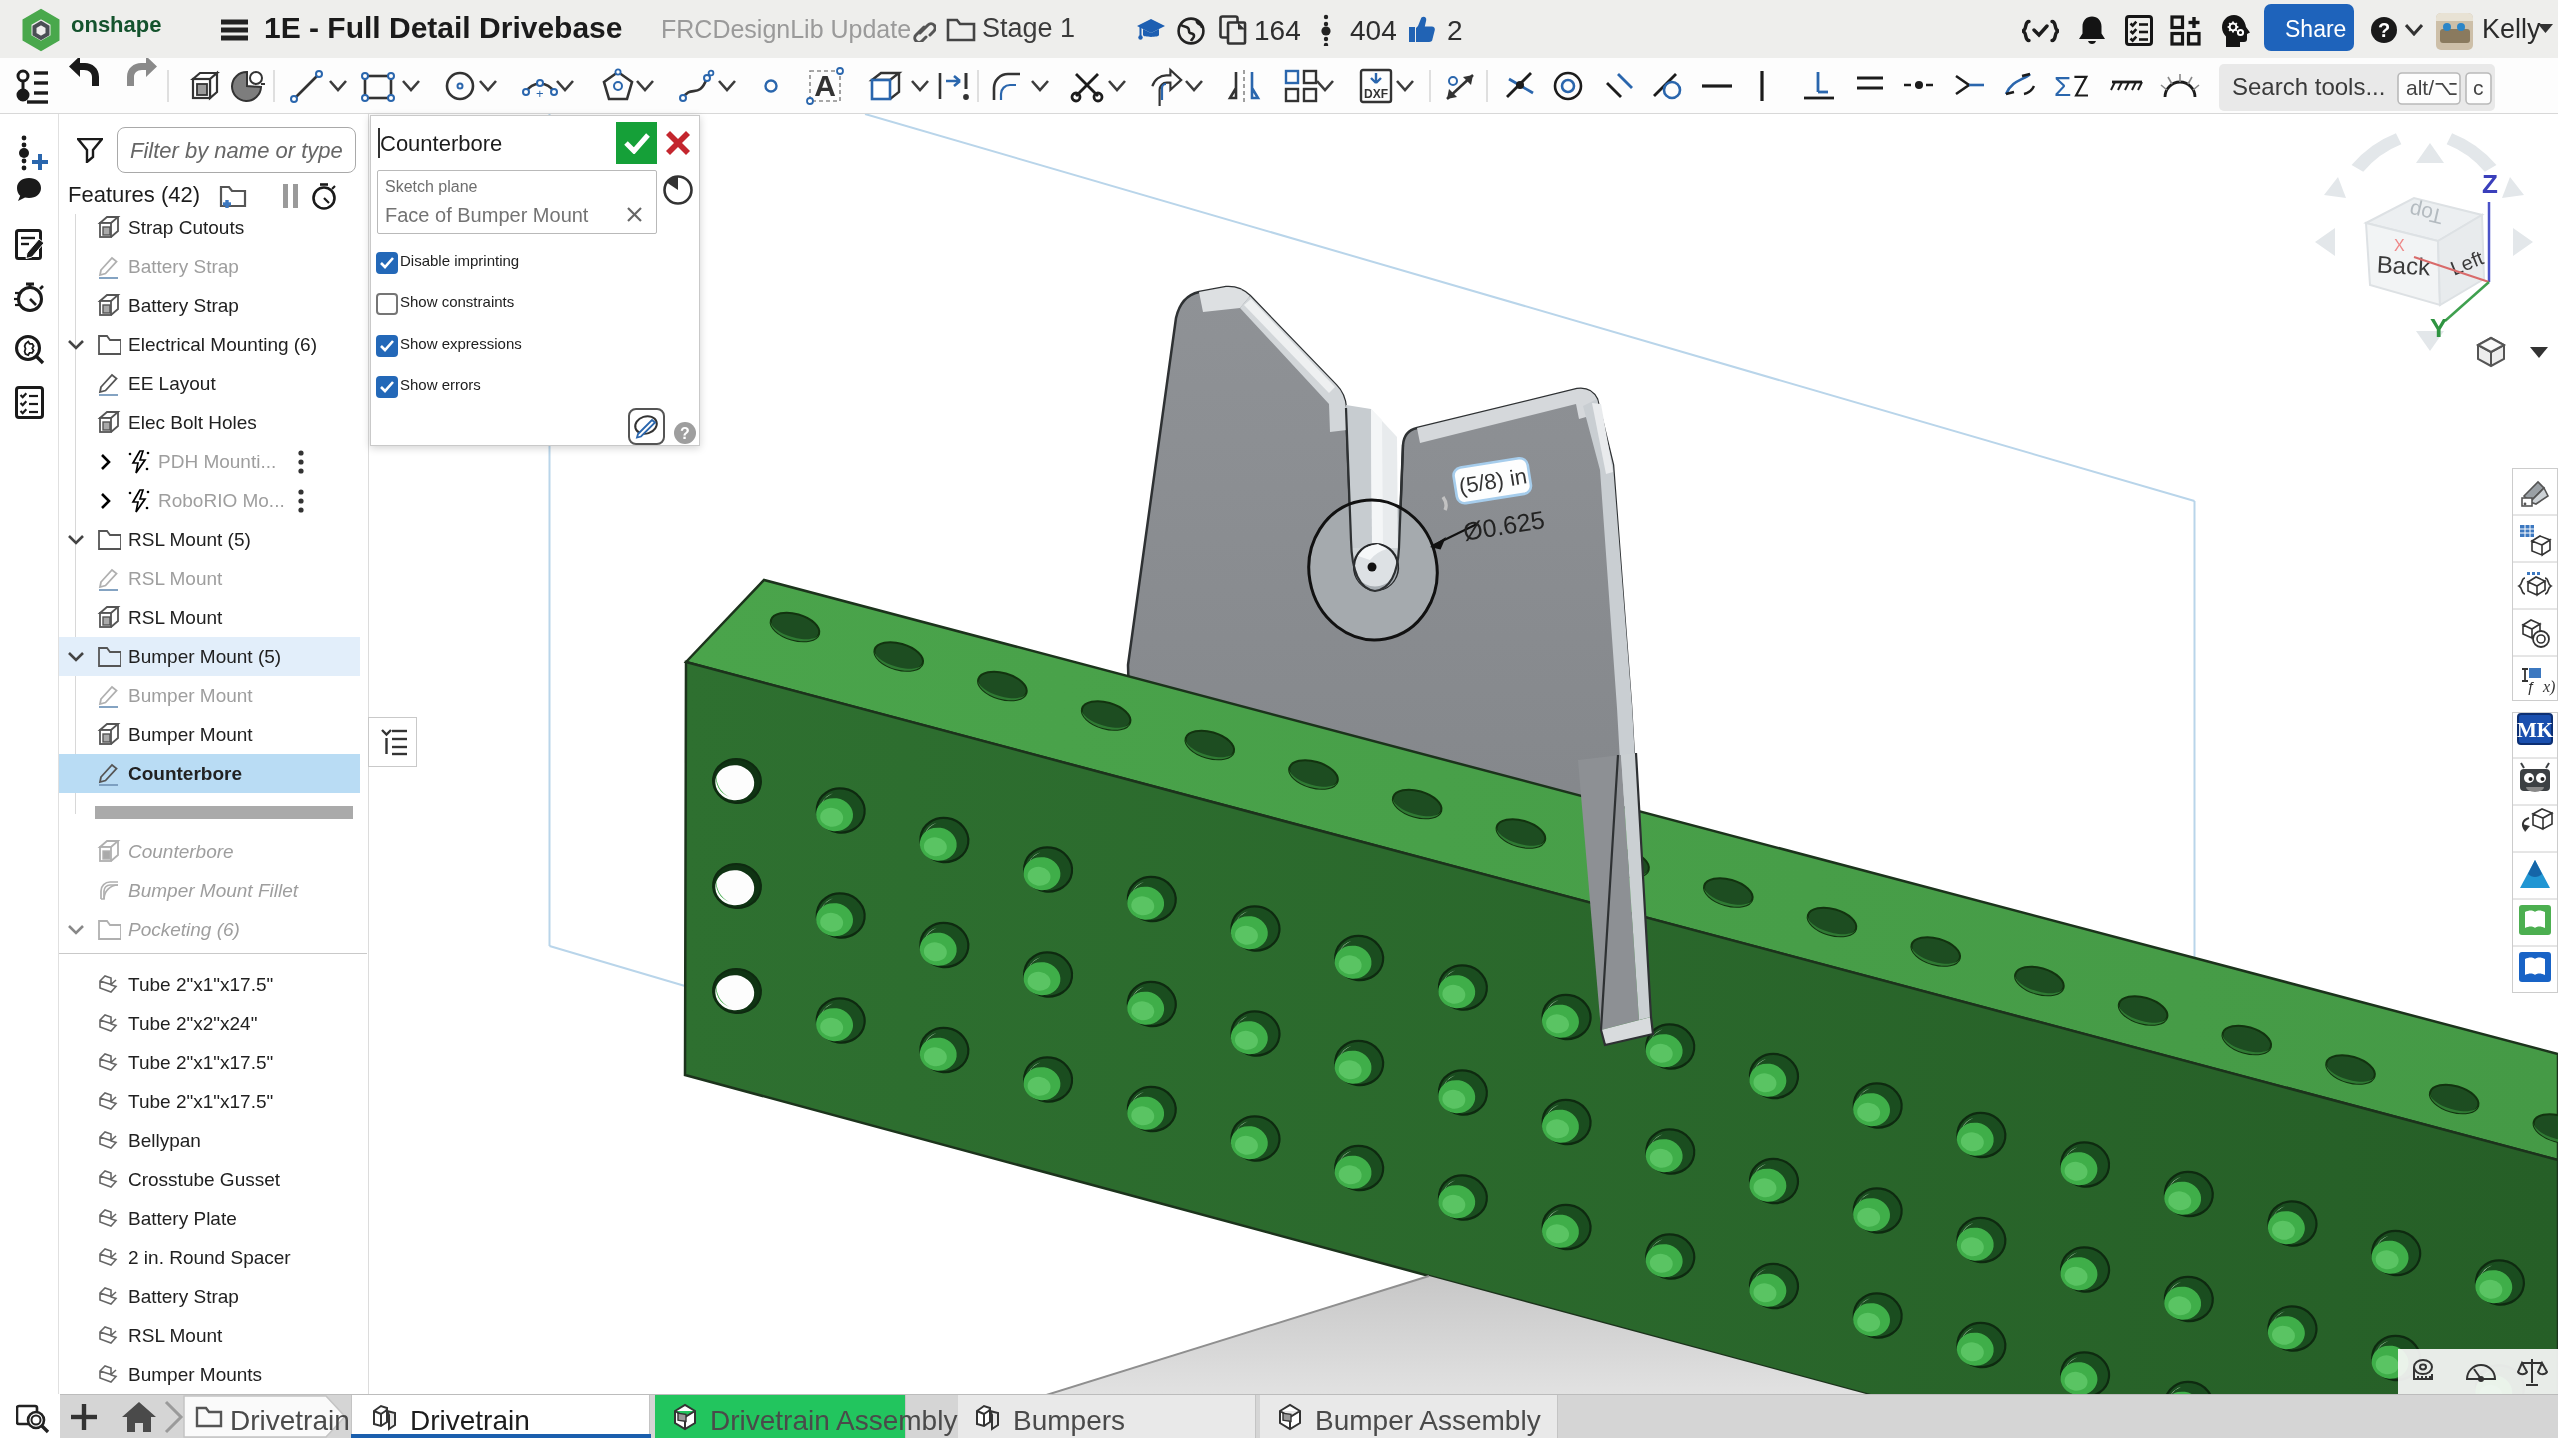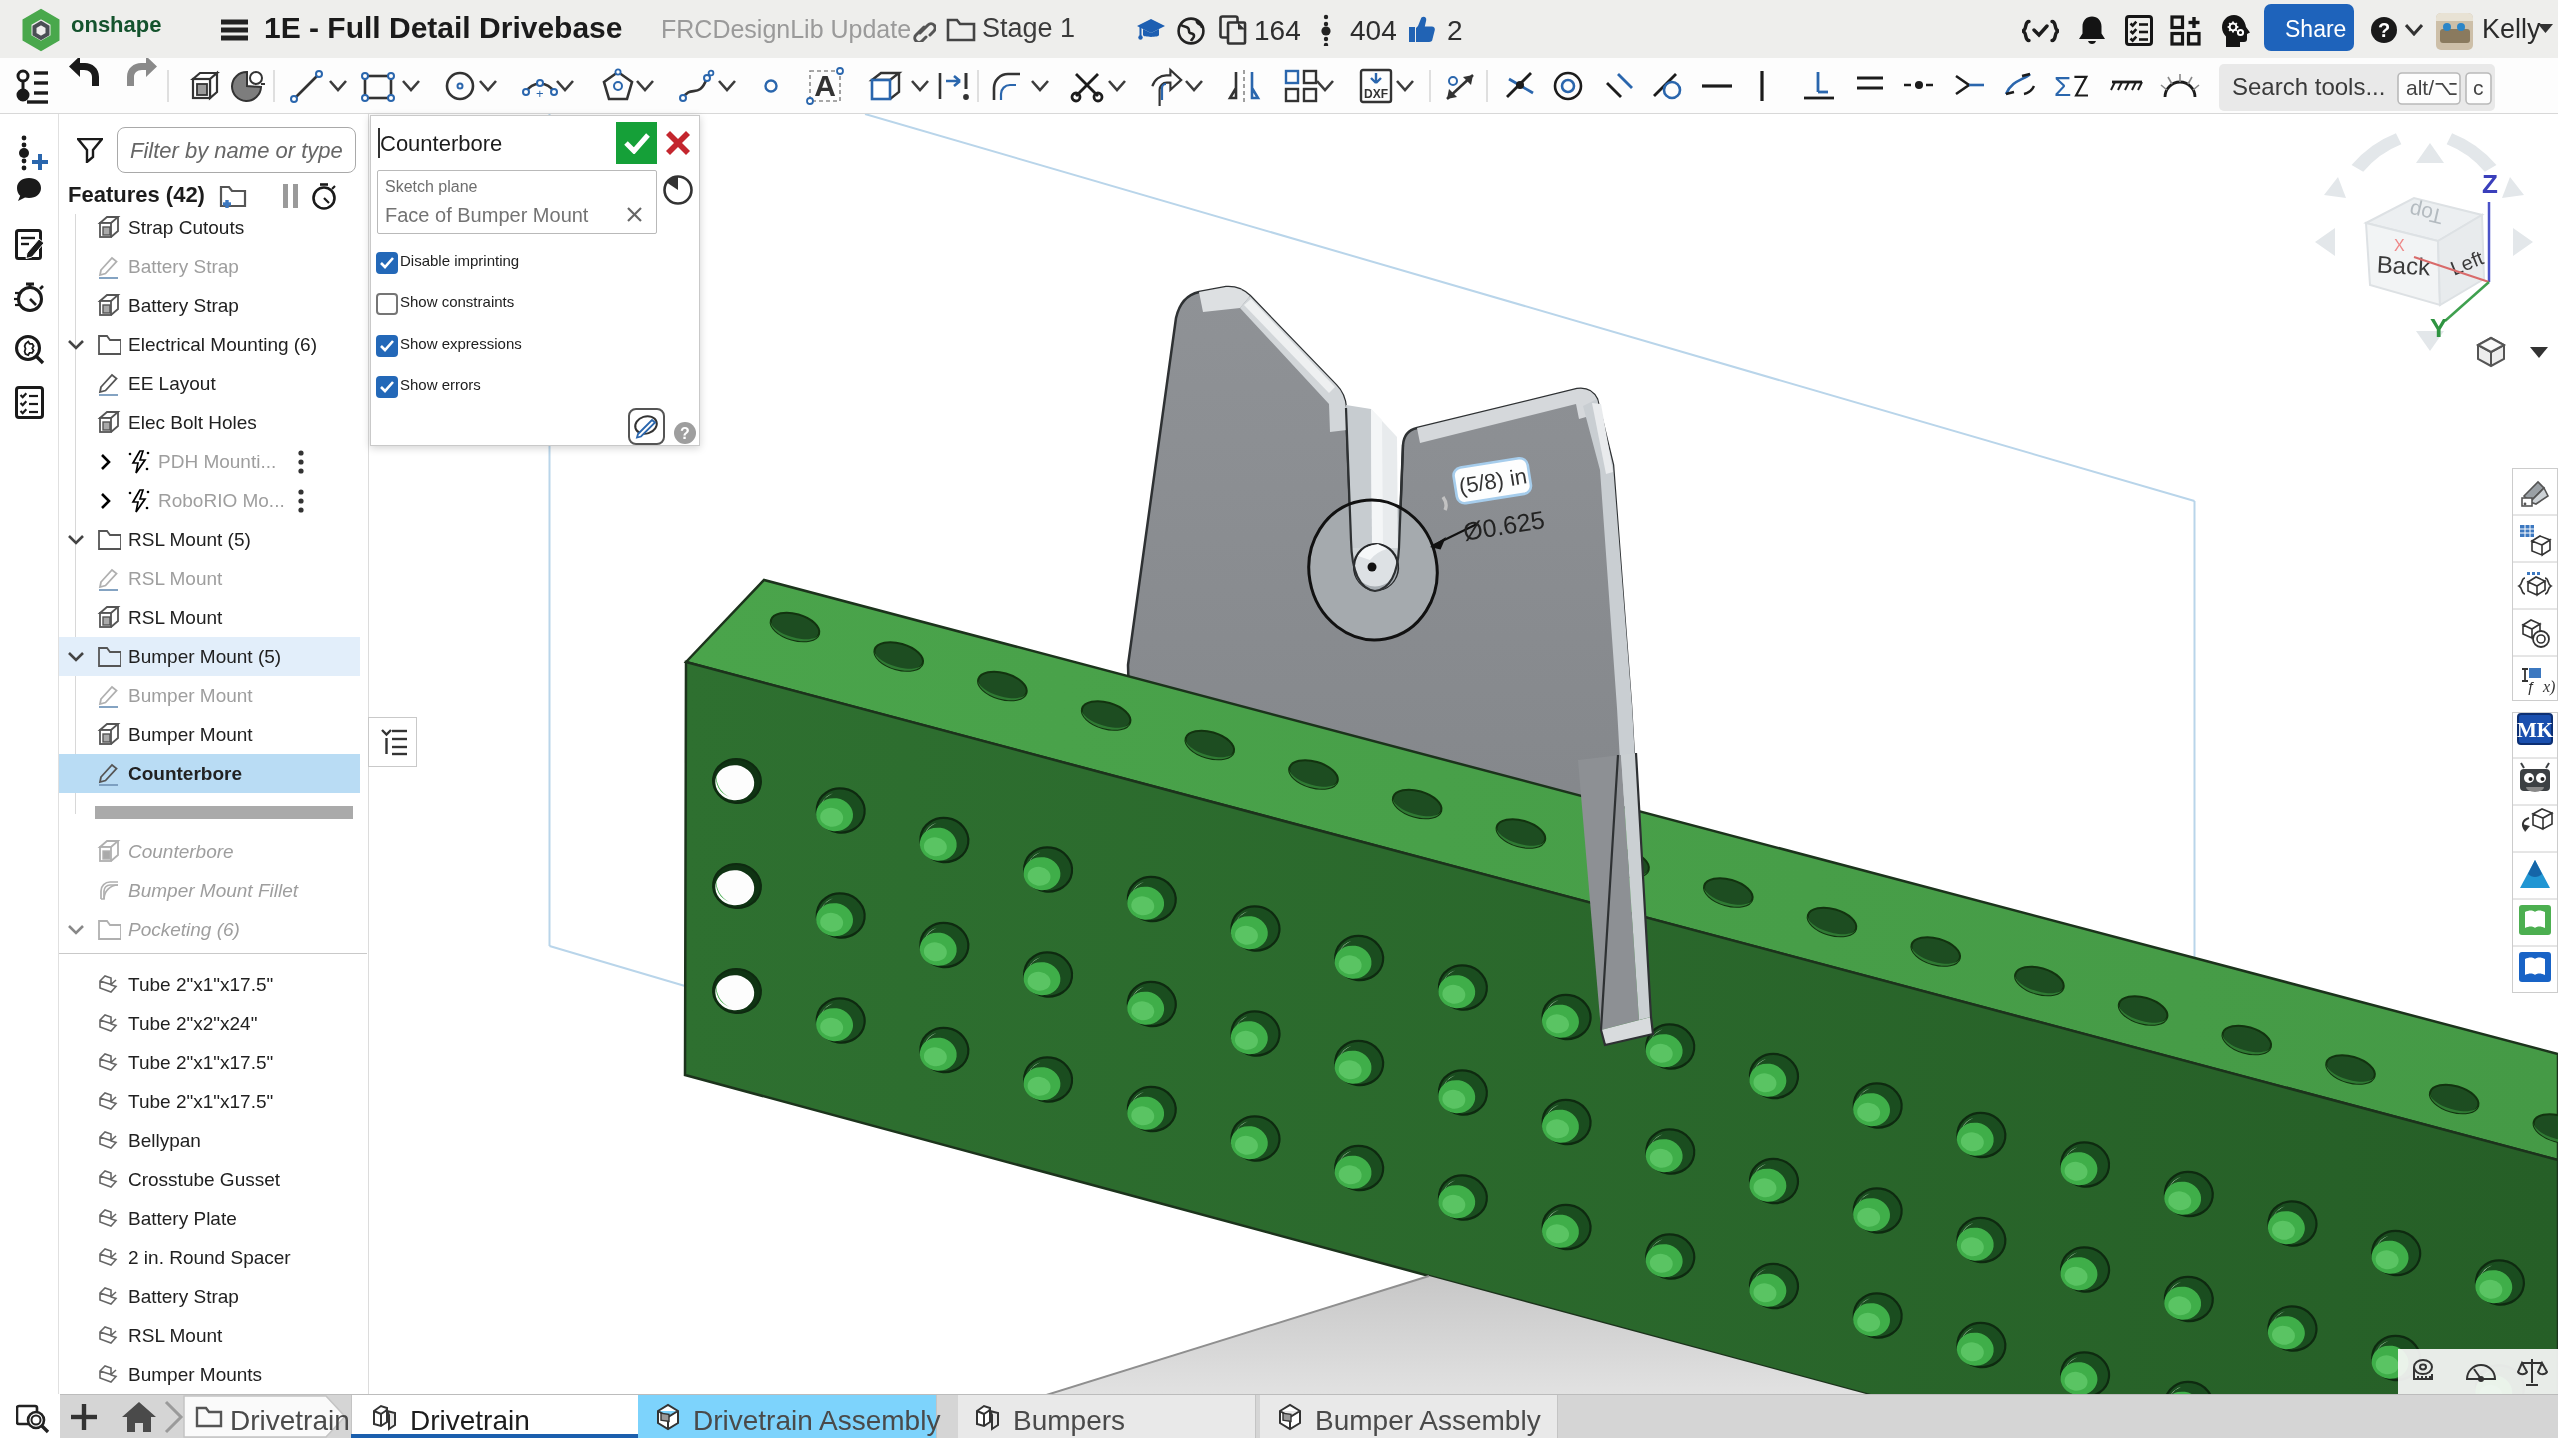--- a/index.html
+++ b/index.html
@@ -501,21 +501,21 @@
       </g>
 </defs>
 </svg>
 <div class="abs" id="panel">
   <div class="abs" style="left:16px;top:100px;width:1px;height:600px;background:#d8d8d8"></div>
   <svg class="abs" style="left:18px;top:24px" width="26" height="25" viewBox="0 0 26 25">
       <path d="M1 1 h24 L16 12 v7 l-6 5 v-12 z" fill="none" stroke="#1a1a1a" stroke-width="2.4"></path>
     </svg>
   <div class="abs" style="left:58px;top:13px;width:239px;height:46px;border:1.5px solid #a9a9a9;border-radius:8px"></div>
   <div class="abs" style="left:71px;top:24px;font-size:22px;font-style:italic;color:#666">Filter by name or type</div>
-  <div class="abs" style="left:9px;top:68px;font-size:22px;font-weight:700;color:#1c1c1c">Features (42)</div>
+  <div class="abs" style="left:9px;top:68px;font-size:22px;font-weight:400;color:#1c1c1c">Features (42)</div>
   <svg class="abs" style="left:160px;top:70px" width="28" height="24" viewBox="0 0 28 24">
       <path d="M2 3 h8 l3 4 h13 v15 h-24 z" fill="none" stroke="#555" stroke-width="2.2"></path>
       <g stroke="#3c78c0" stroke-width="3.4">
         <line x1="8" y1="16" x2="8" y2="24"></line>
         <line x1="4" y1="20" x2="12" y2="20"></line>
       </g>
     </svg>
   <div class="abs" style="left:224px;top:70px;width:5px;height:24px;background:#9a9a9a"></div>
   <div class="abs" style="left:234px;top:70px;width:5px;height:24px;background:#9a9a9a"></div>
   <svg class="abs" style="left:251px;top:68px" width="28" height="28" viewBox="0 0 28 28">
@@ -1464,21 +1464,21 @@
   <div class="tab" style="left:351px;width:299px;background:#fff;border-left:1px solid #c4c4c4;border-right:1px solid #c4c4c4">
     <div class="abs" style="left:-1px;top:39px;width:300px;height:4px;background:#1b5fad"></div>
     <svg class="abs" style="left:17px;top:8px" width="30" height="28" viewBox="0 0 30 28">
         <g fill="#fff" stroke="#333" stroke-width="2">
           <path d="M5 8 L12 3 l6 2 v14 l-6 4 -7 -2 z M5 8 l7 3 v12 M12 11 l6 -4"></path>
           <path d="M18 8 l8 2 v12 l-6 4 v-14 z" fill="#e8e8e8"></path>
         </g>
       </svg>
     <span class="tabtxt" style="left:58px;color:#1c1c1c">Drivetrain</span>
     </div>
-  <div class="tab" style="left:638px;width:299px;background:#7dd3fc;border-right:1px solid #c4c4c4">
+  <div class="tab" style="left:655px;width:251px;background:#22c55e;border-right:1px solid #c4c4c4">
     <svg class="abs" style="left:14px;top:8px" width="32" height="28" viewBox="0 0 32 28">
         <path d="M6 8 L16 2 l10 6 v12 l-10 6 l-10 -6 z M6 8 l10 6 l10 -6 M16 14 v12" fill="#fff" stroke="#333" stroke-width="2"></path>
         <rect x="9" y="9" width="8" height="7" fill="#999" stroke="#333" stroke-width="1.4" transform="skewY(8)"></rect>
       </svg>
     <span class="tabtxt" style="left:55px">Drivetrain Assembly</span>
     </div>
   <div class="tab" style="left:958px;width:298px;background:#e9e9e9;border-right:1px solid #c4c4c4">
     <svg class="abs" style="left:14px;top:8px" width="30" height="28" viewBox="0 0 30 28">
         <g fill="#fff" stroke="#333" stroke-width="2">
           <path d="M5 8 L12 3 l6 2 v14 l-6 4 -7 -2 z M5 8 l7 3 v12 M12 11 l6 -4"></path>

